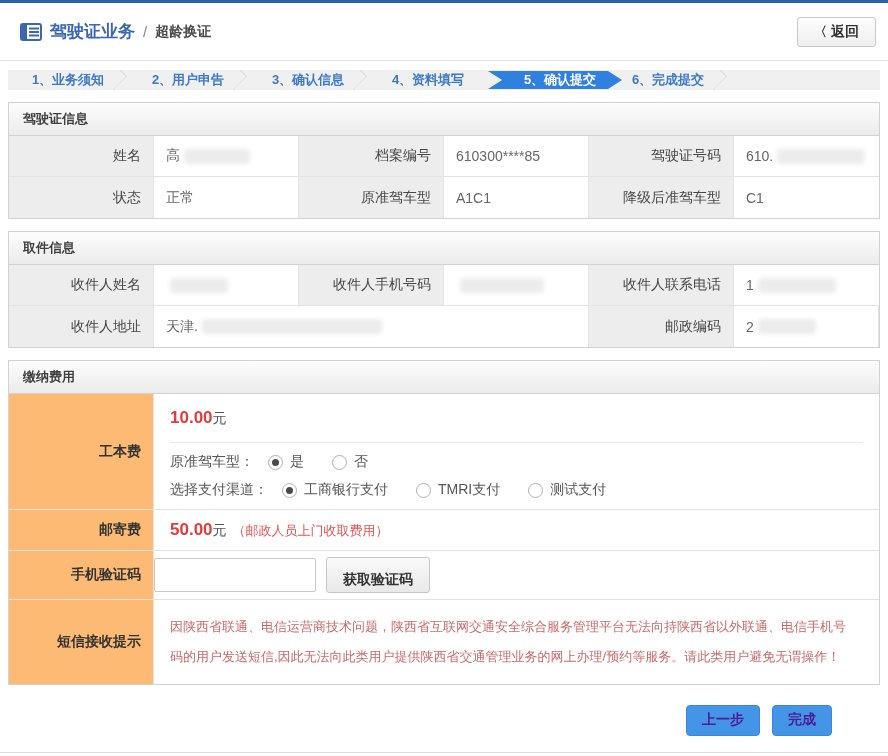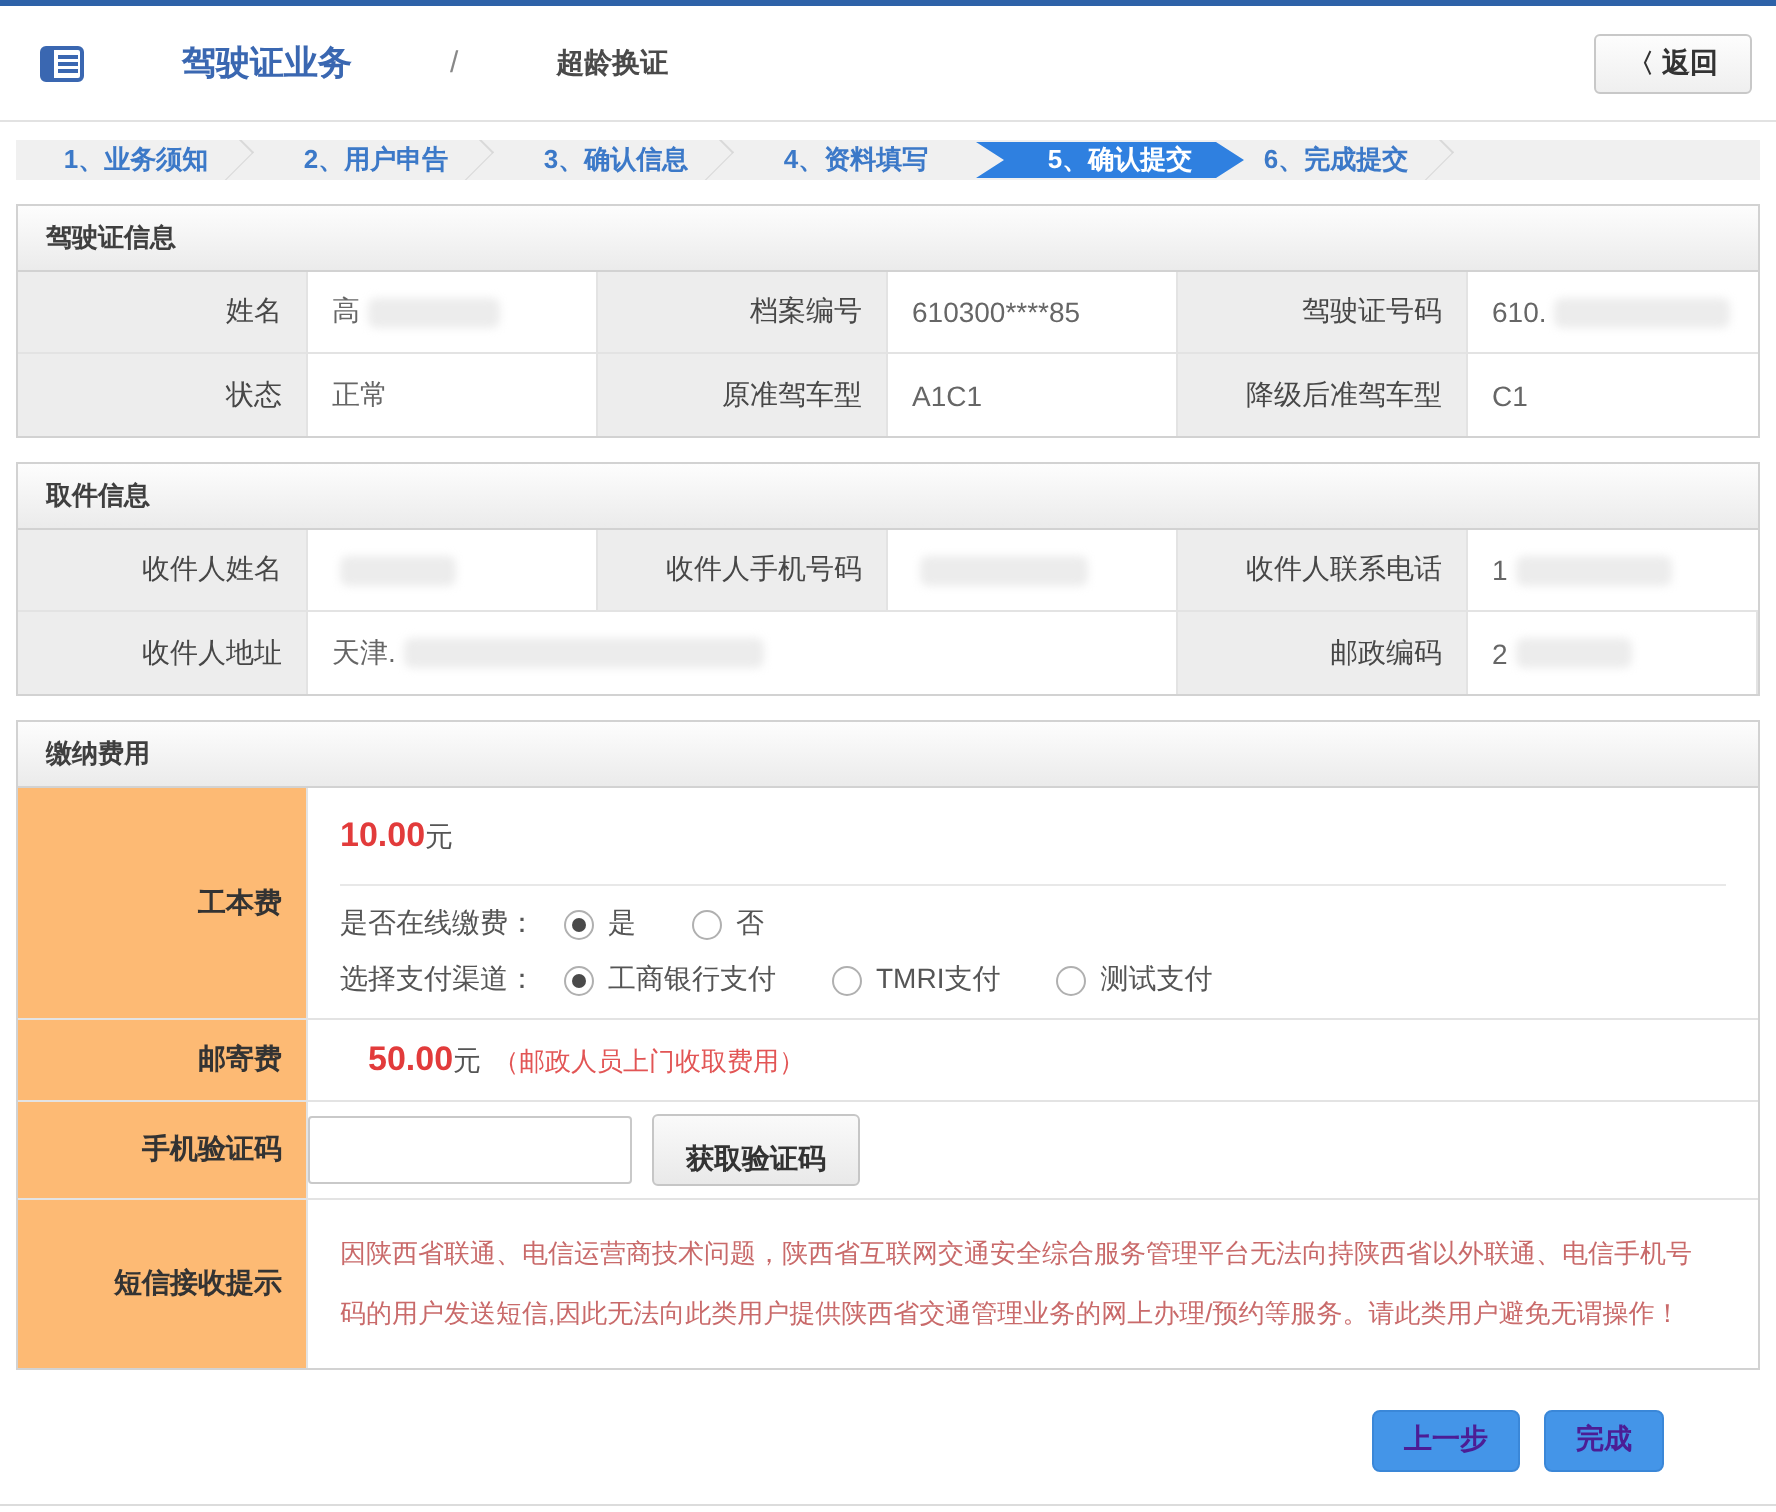--- a/index.html
+++ b/index.html
@@ -6,21 +6,21 @@
   html,body { width:888px; }
   body {
     font-family:"Liberation Sans","DejaVu Sans",sans-serif;
     background:#ffffff; color:#444; font-size:14px;
     border-bottom:1px solid #dcdcdc;
   }
   
   .topbar {
     height:61px; background:#fff;
     border-top:3px solid #2e62a8; border-bottom:1px solid #e2e2e2;
-    display:flex; align-items:center; padding:0 12px 0 20px;gap:41px;
+    display:flex; align-items:center; padding:0 12px 0 20px;
   }
   .doc-icon { width:22px; height:18px; margin-right:8px; flex:none; }
   .page-title { color:#3a67b1; font-size:17px; font-weight:bold; }
   .crumb-sep { color:#888; margin:0 8px; font-size:15px; }
   .page-subtitle { color:#4a4a4a; font-size:14px; font-weight:bold; }
   .back-btn {
     margin-left:auto; height:30px; padding:0 16px;
     background:linear-gradient(#fdfdfd,#efefef);
     border:1px solid #c8c8c8; border-radius:3px;
     color:#333; font-size:14px; font-weight:bold; cursor:pointer;
@@ -230,21 +230,21 @@
 
   <div class="pay-grid">
     <div class="pay-lbl">工本费</div>
     <div class="pay-val">
       <div class="fee-line">
         <span class="fee-amount">10.00</span>
         <span class="fee-unit">元</span>
       </div>
       <div class="fee-divider"></div>
       <div class="opt-row">
-        <span class="opt-q">是否在线缴费：</span>
+        <span class="opt-q">原准驾车型：</span>
         <span class="radio-opt">
           <span class="radio checked"></span>
           <span>是</span>
         </span>
         <span class="radio-opt">
           <span class="radio"></span>
           <span>否</span>
         </span>
       </div>
       <div class="opt-row">
@@ -261,21 +261,21 @@
           <span class="radio"></span>
           <span>测试支付</span>
         </span>
       </div>
     </div>
   </div>
 
   <div class="pay-grid">
     <div class="pay-lbl">邮寄费</div>
     <div class="pay-val">
-      <div class="fee-line" style="padding:10px 0;margin-left:14px;">
+      <div class="fee-line" style="padding:10px 0;">
         <span class="fee-amount">50.00</span>
         <span class="fee-unit">元</span>
         <span class="fee-note">（邮政人员上门收取费用）</span>
       </div>
     </div>
   </div>
 
   <div class="pay-grid">
     <div class="pay-lbl">手机验证码</div>
     <div class="pay-val code-row">

